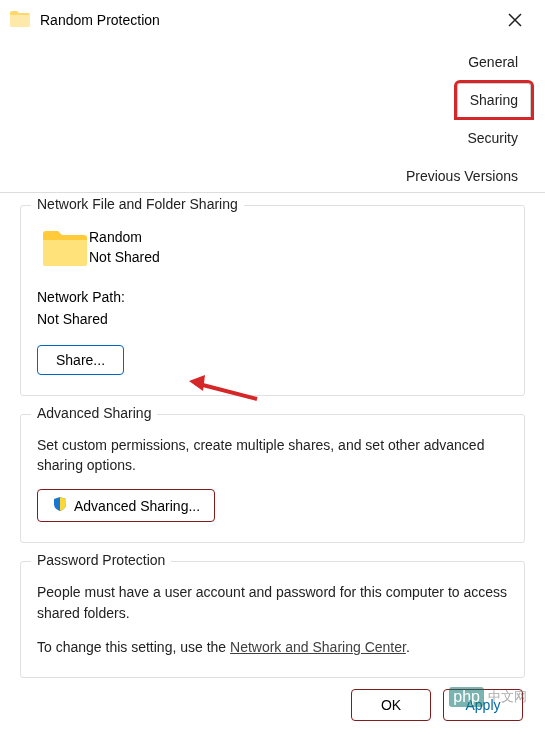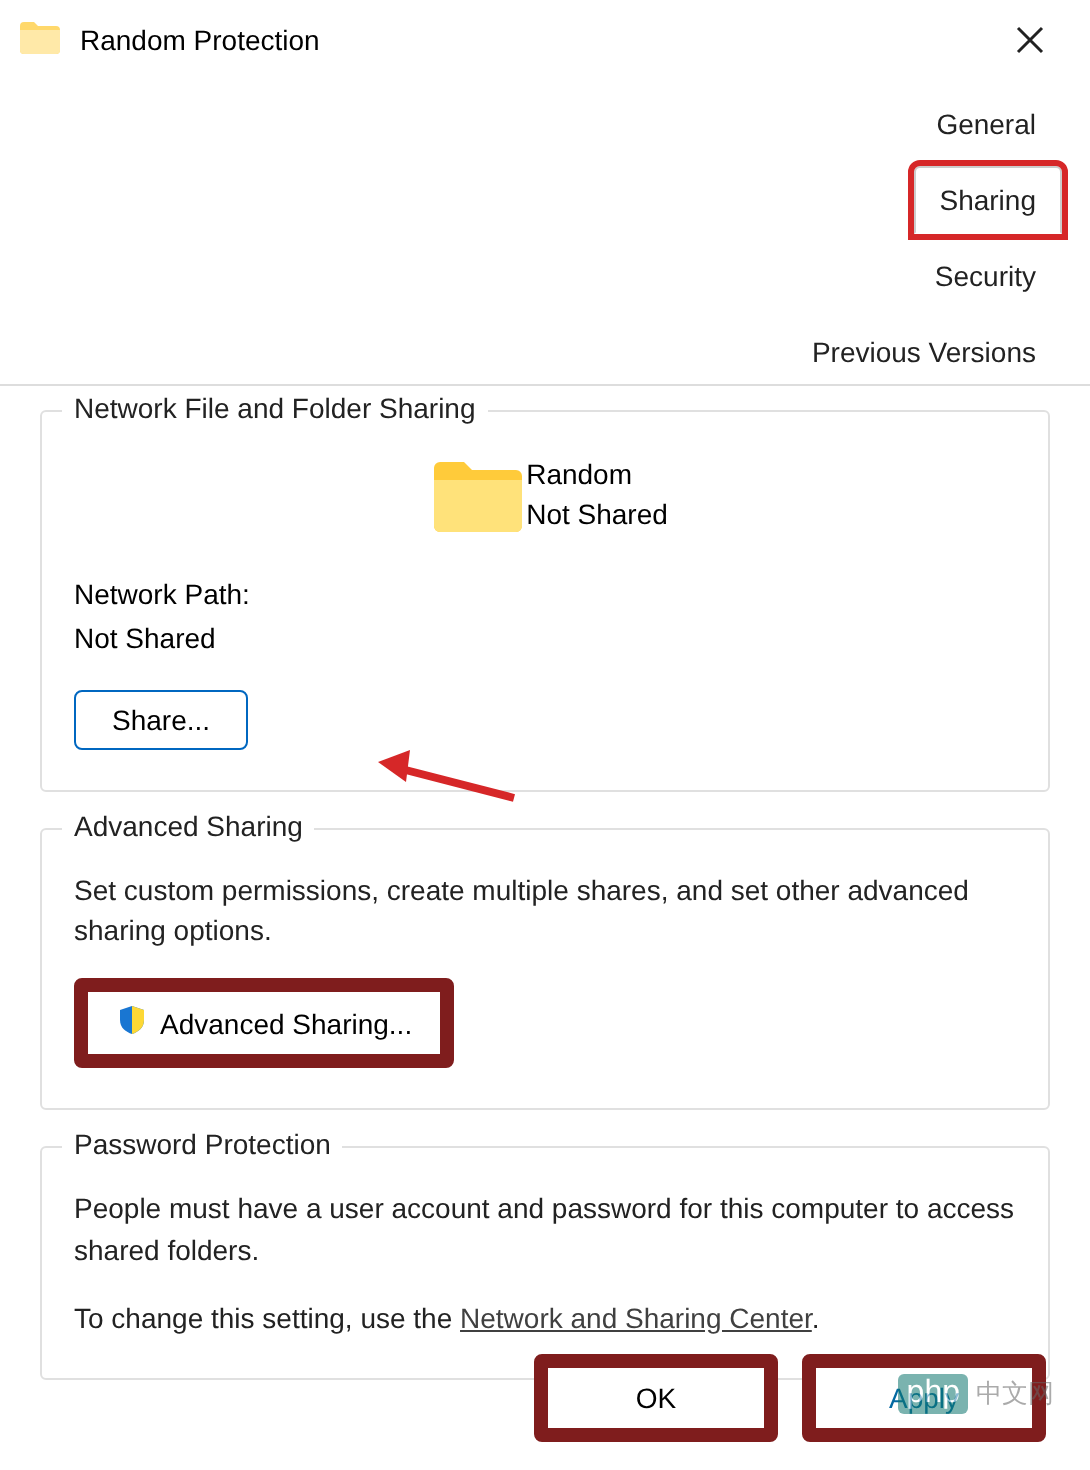--- a/index.html
+++ b/index.html
@@ -70,28 +70,27 @@
       left: 10px;
       background: #fff;
       padding: 0 6px;
       font-size: 14px;
       color: #222;
     }
     .folder-row {
       display: flex;
       align-items: center;
       padding: 6px 0 14px 4px;
-      justify-content: center;
     }
     .folder-big { width: 48px; height: 40px; }
     .folder-info { font-size: 14px; line-height: 1.4; }
     .netpath { font-size: 14px; margin-top: 4px; line-height: 1.6; }
     .btn {
       background: #fff;
-      border: 7px solid #7f1d1d;
+      border: 1px solid #7f1d1d;
       border-radius: 4px;
       padding: 6px 20px;
       font-size: 14px;
       cursor: pointer;
       font-family: inherit;
     }
     .share-btn {
       border: 1.5px solid #0067c0;
       padding: 6px 18px;
       margin-top: 14px;
@@ -112,21 +111,21 @@
       top: 255px;
       pointer-events: none;
     }
     .footer {
       position: absolute;
       bottom: 14px;
       right: 22px;
       display: flex;
       gap: 12px;
     }
-    .footer .btn { width: 122px; padding: 7px 12px; }
+    .footer .btn { width: 80px; padding: 7px 12px; }
     .btn.disabled { color: #0369a1; }
     .watermark {
       position: absolute;
       bottom: 28px;
       right: 18px;
       opacity: 0.55;
       font-size: 13px;
       color: #666;
       display: flex;
       align-items: center;

